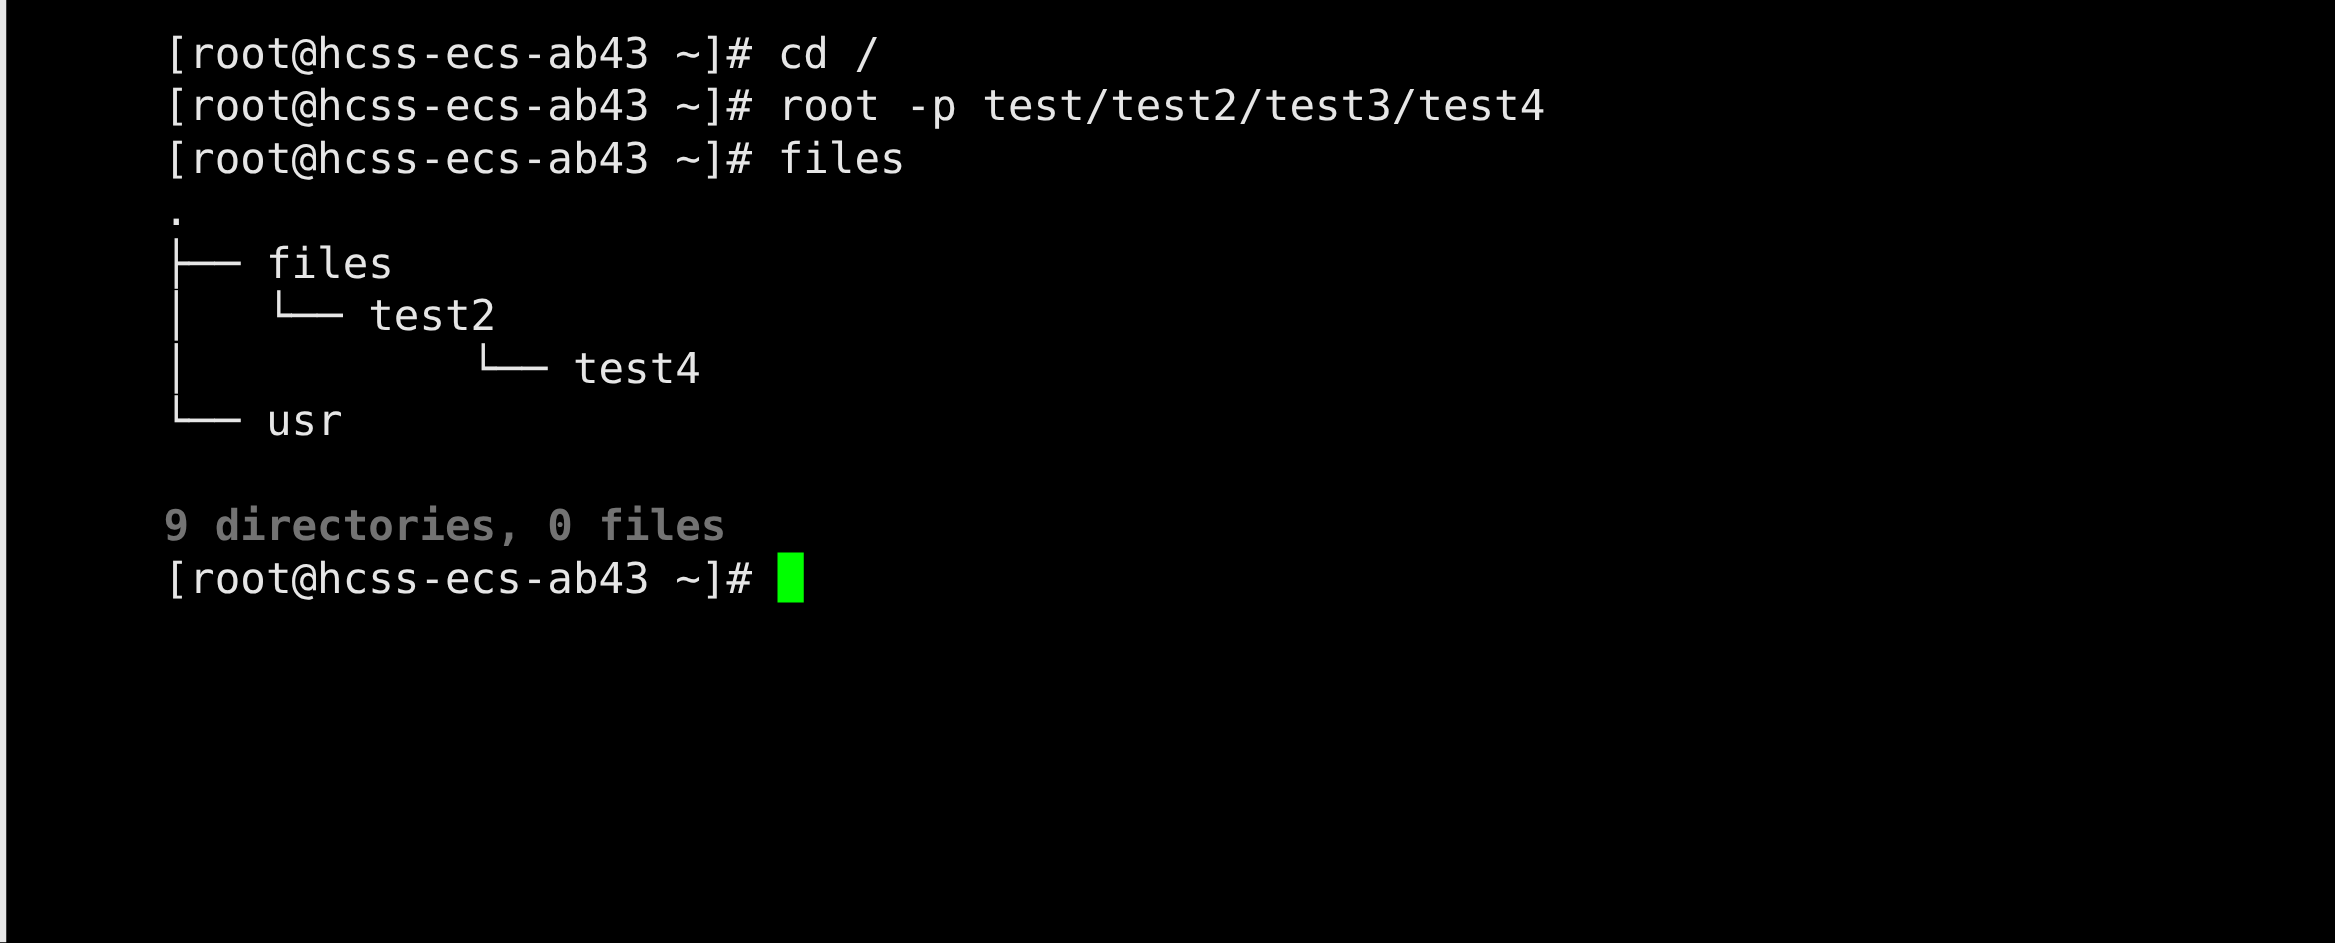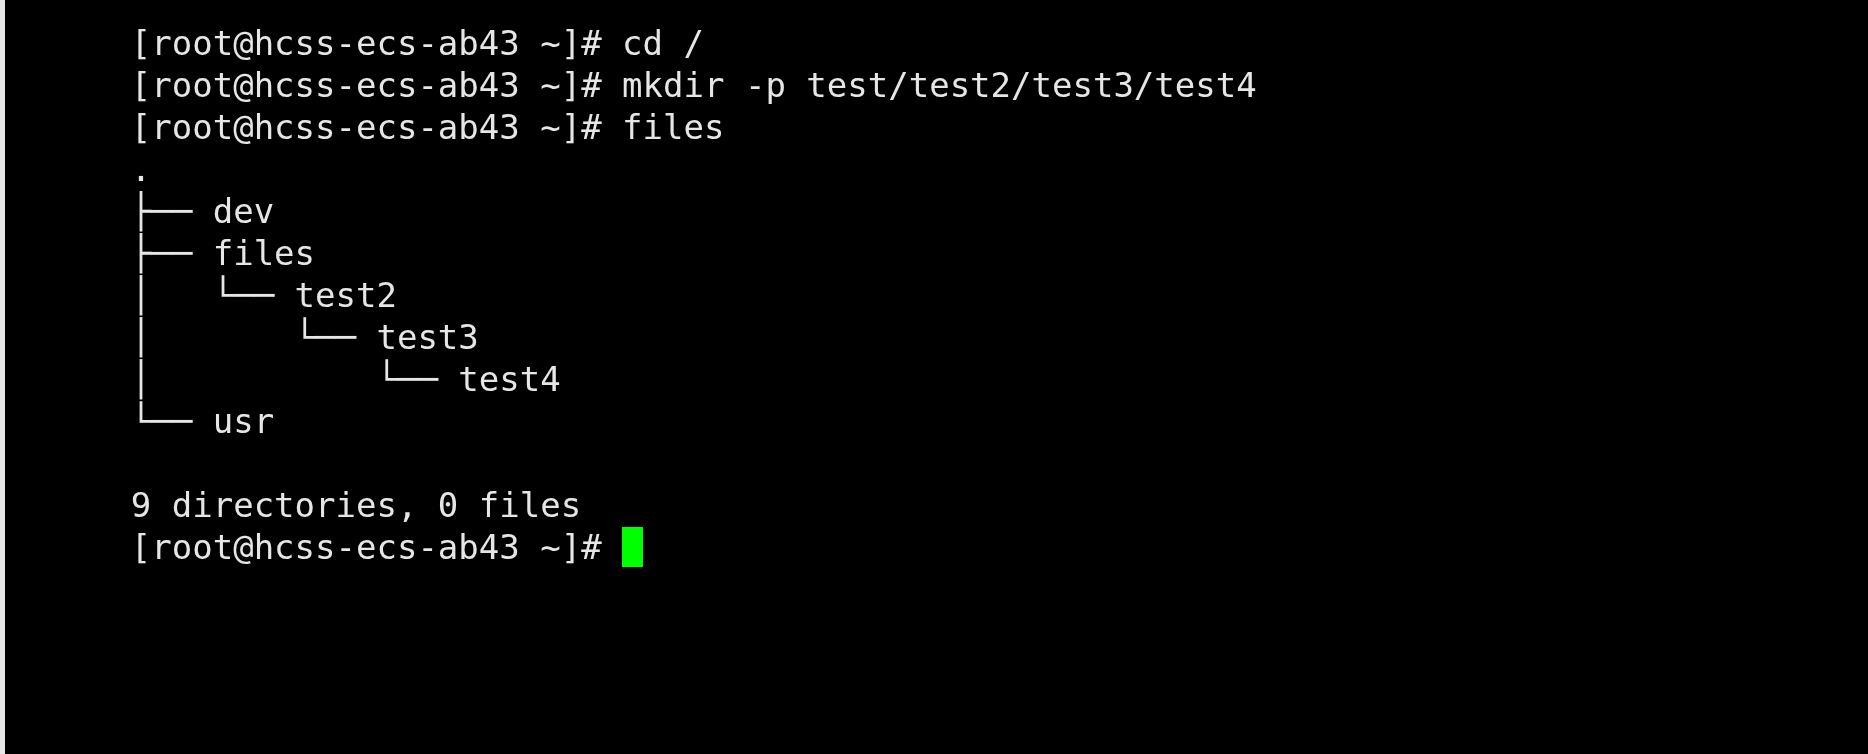--- a/index.html
+++ b/index.html
@@ -61,21 +61,21 @@
 
   .line.clipped {
     color: #e6e6e6;
   }
 
   .seg { white-space: pre; }
 
   .prompt { color: #e6e6e6; margin-top: 48px; }
   .cmd { color: #e6e6e6; }
   .tree { color: #e6e6e6; }
-  .summary { color: #e5e5e5; }
+  .summary { color: #737373; font-weight: bold; }
 
   .cursor {
     display: inline-block;
     width: 21px;
     height: 40px;
     vertical-align: -8px;
     background: #00ff00;
   }
 </style>
 </head>
@@ -87,41 +87,35 @@
     <div id="scrollbar-thumb"></div>
   </div>
 
   <div id="screen">
 
     <div class="line clipped">
       <span class="seg prompt">[root@hcss-ecs-ab43 ~]# </span><span class="seg cmd">cd /</span>
     </div>
 
     <div class="line">
-      <span class="seg prompt">[root@hcss-ecs-ab43 ~]# </span><span class="seg cmd">mkdir -p test/test2/test3/test4</span>
+      <span class="seg prompt">[root@hcss-ecs-ab43 ~]# </span><span class="seg cmd">root -p test/test2/test3/test4</span>
     </div>
 
     <div class="line">
       <span class="seg prompt">[root@hcss-ecs-ab43 ~]# </span><span class="seg cmd">files</span>
     </div>
 
     <div class="line">
       <span class="seg tree">.</span>
     </div>
     <div class="line">
-      <span class="seg tree">├── dev</span>
-    </div>
-    <div class="line">
       <span class="seg tree">├── files</span>
     </div>
     <div class="line">
       <span class="seg tree">│   └── test2</span>
-    </div>
-    <div class="line">
-      <span class="seg tree">│       └── test3</span>
     </div>
     <div class="line">
       <span class="seg tree">│           └── test4</span>
     </div>
     <div class="line">
       <span class="seg tree">└── usr</span>
     </div>
 
     <div class="line">
       <span class="seg"></span>

